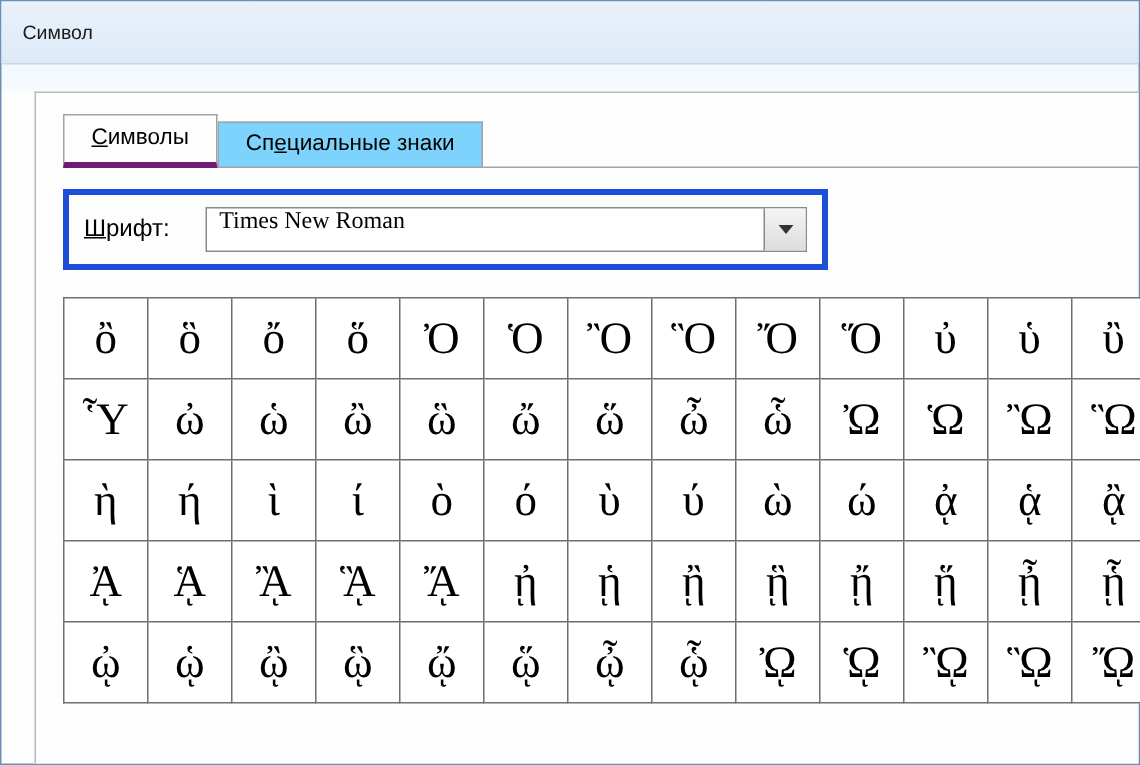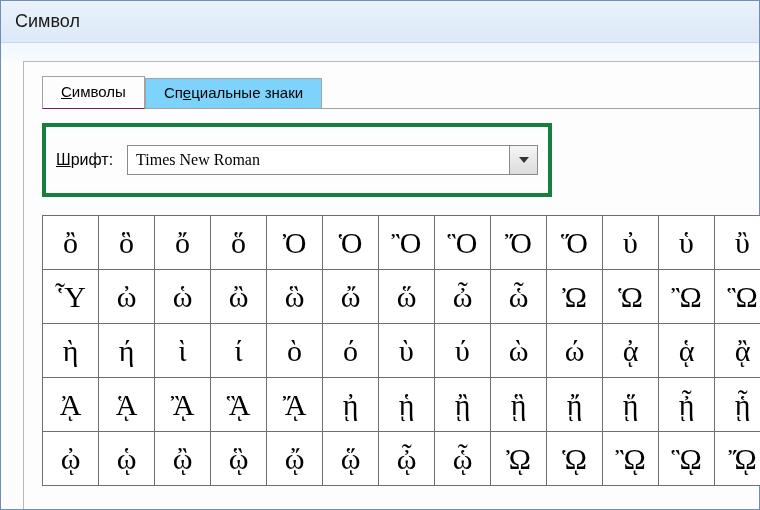--- a/index.html
+++ b/index.html
@@ -18,21 +18,21 @@
     height: 510px;
     background: linear-gradient(to bottom, #e8f0fa 0%, #f7fbff 60px, #fdfdfd 60px);
     position: relative;
   }
   .titlebar {
     height: 42px;
     display: flex;
     align-items: center;
     justify-content: space-between;
     padding: 0 14px;
-    font-size: 18px;
+    font-size: 13px;
     color: #1a1a1a;
     background: linear-gradient(to bottom, #eaf2fb, #dce9f7);
     border-bottom: 1px solid #c9d7e8;
     gap: 48px;
   }
   .titlebar .watermark {
     font-weight: bold;
     color: #333;
     letter-spacing: 0.5px;
   }
@@ -66,44 +66,44 @@
   .tab .ul { text-decoration: underline; }
   .tab.inactive {
     background: #7dd3fc;
     border-bottom: 1px solid #a3a3a3;
     margin-bottom: 0;
     padding-top: 5px;
     padding-bottom: 7px;
   }
   .tab.active {
     z-index: 2;
-    border-bottom: 1px solid #701a75;
+    border-bottom: 4px solid #701a75;
   }
   .tabpanel {
     border-top: 1px solid #a3a3a3;
     padding-top: 14px;
   }
   .font-row {
     display: flex;
     align-items: center;
-    gap: 14px;
-    border: 4px solid #15803d;
-    padding: 18px 10px;
+    gap: 24px;
+    border: 4px solid #1d4ed8;
+    padding: 8px 10px;
     width: 510px;
     margin-bottom: 18px;
   }
   .font-label {
     font-size: 16px;
     color: #000;
   }
   .font-label .ul { text-decoration: underline; }
   .font-select {
     flex: 1;
     display: flex;
-    align-items: center;
+    align-items: flex-start;
     border: 1px solid #8a8a8a;
     background: #fff;
     height: 30px;
   }
   .font-select .value {
     flex: 1;
     padding: 0 8px;
     font-size: 16px;
     color: #000;
     font-family: "Times New Roman", serif;

